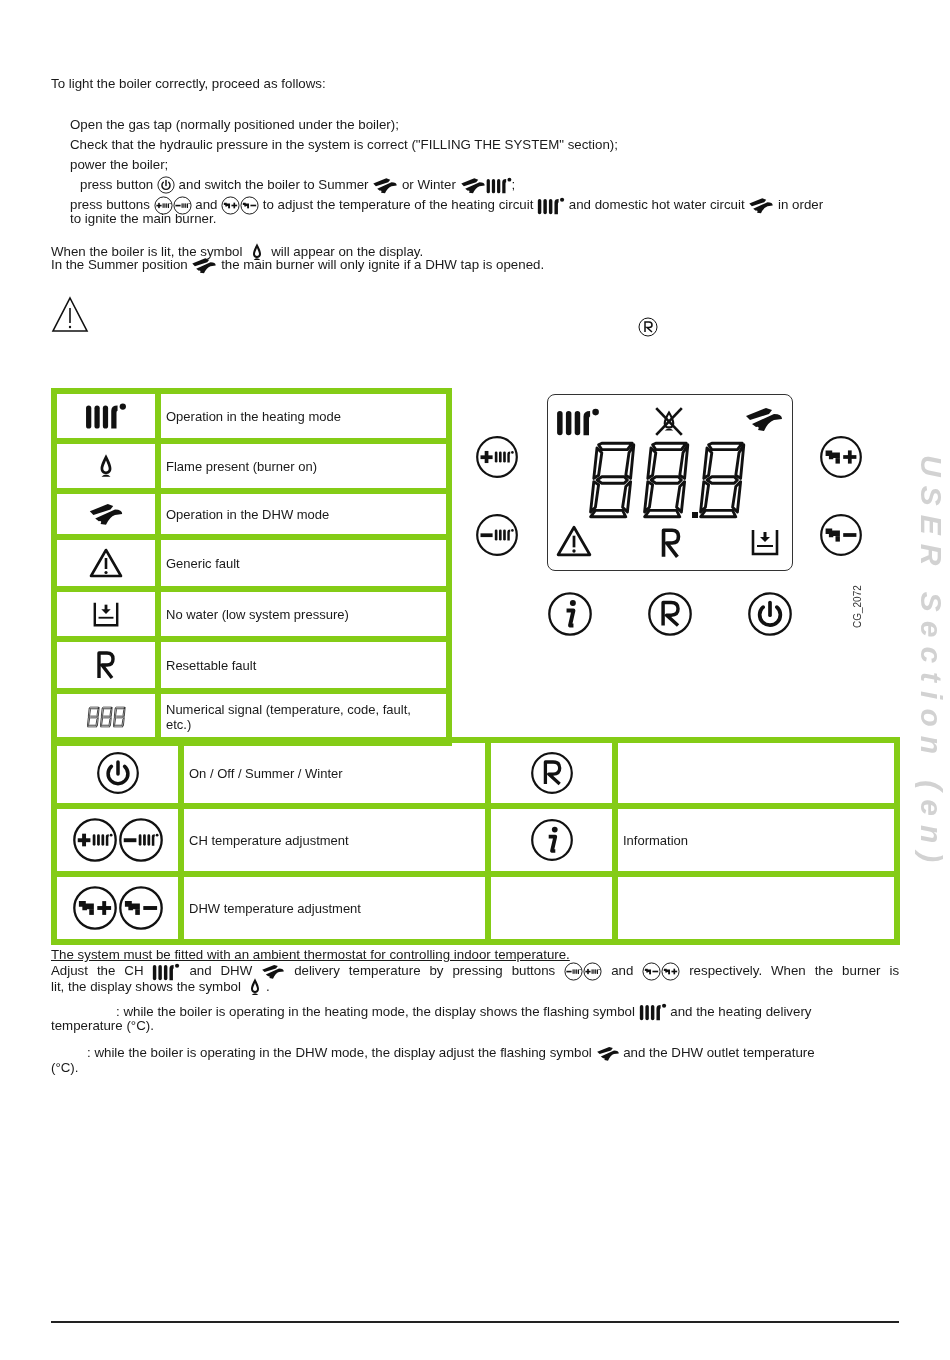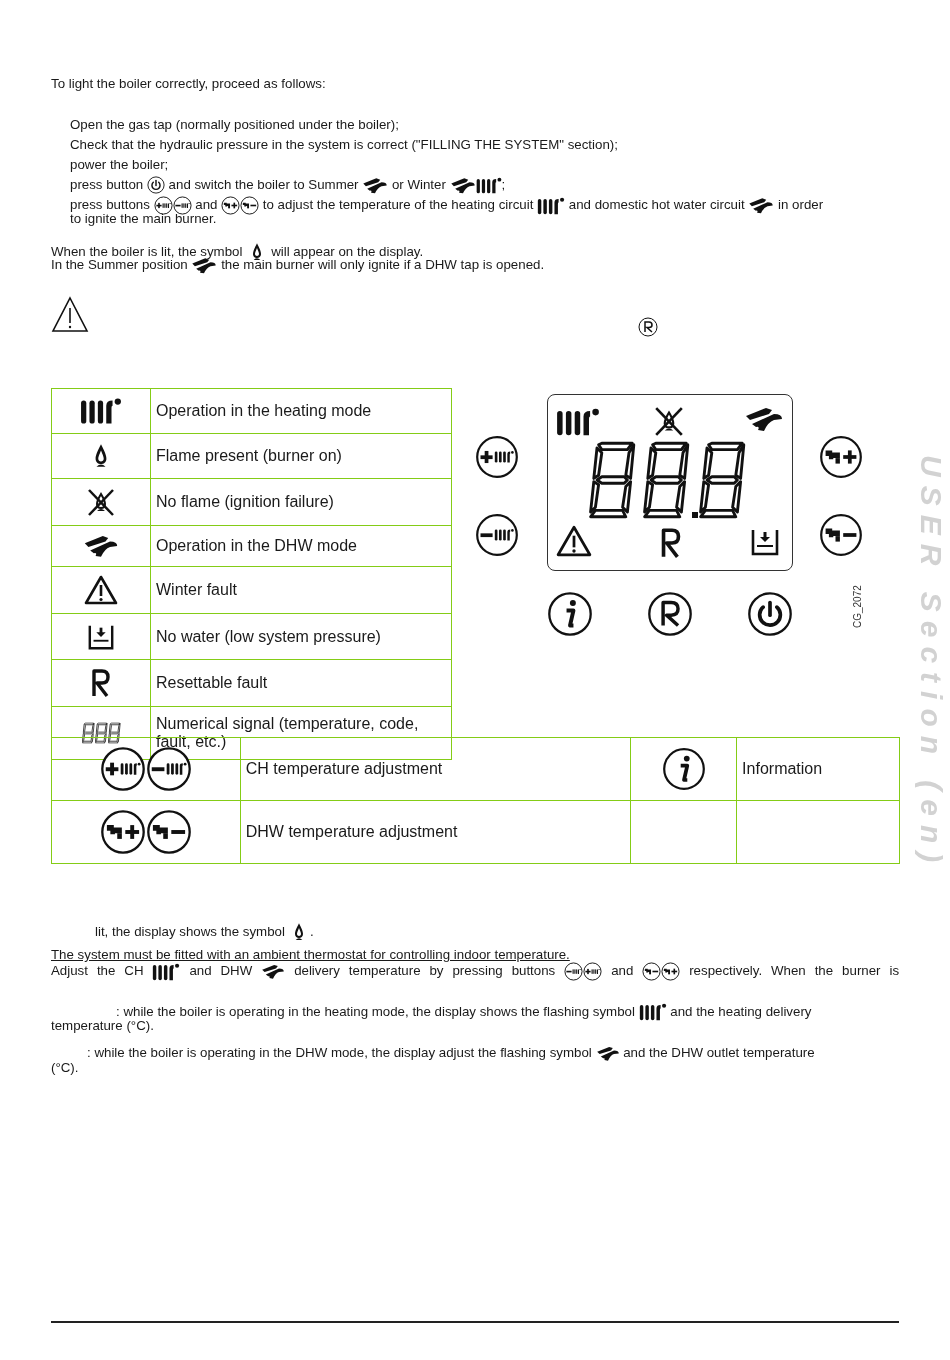--- a/index.html
+++ b/index.html
@@ -3,21 +3,21 @@
 <meta charset="utf-8">
 <style>
   html, body { margin:0; padding:0; background:#ffffff; }
   body { width:950px; height:1360px; position:relative; overflow:hidden;
          font-family:"Liberation Sans", sans-serif; color:#1a1a1a; font-size:13.3px; }
   .abs { position:absolute; }
   .line { position:absolute; white-space:nowrap; line-height:16px; }
   svg.ic { display:inline-block; vertical-align:middle; }
   .ic-inline { display:inline-block; vertical-align:-4px; }
   table.sym { position:absolute; border-collapse:collapse; }
-  table.sym td { border:1px solid #84cc16; padding:8px; font-size:16px; }
+  table.sym td { border:6px solid #84cc16; padding:8px; font-size:13px; }
   table.sym td.icon-cell { text-align:center; }
   table.sym td.txt { padding-left:5px; }
   .side { position:absolute; left:918px; top:455px; width:30px; height:500px; }
   .side span { position:absolute; left:0; top:0; transform-origin:0 0;
       transform: translate(30px,0) rotate(90deg);
       font-family:"Liberation Sans", sans-serif; font-style:italic; font-weight:bold;
       font-size:30px; letter-spacing:9px; color:#d2d2d2; white-space:nowrap; }
 </style>
 </head>
 <body>
@@ -118,21 +118,21 @@
     </symbol>
   </defs>
 </svg>
 
 <div class="line" style="left:51px; top:76px;">To light the boiler correctly, proceed as follows:</div>
 
 <div class="line" style="left:70px; top:117px;">Open the gas tap (normally positioned under the boiler);</div>
 <div class="line" style="left:70px; top:137px;">Check that the hydraulic pressure in the system is correct ("FILLING THE SYSTEM" section);</div>
 <div class="line" style="left:70px; top:157px;">power the boiler;</div>
 
-<div class="line" style="left:70px; top:176px;">
+<div class="line" style="left:80px; top:176px;">
   <span>press button</span>
   <svg class="ic ic-inline" width="18" height="18">
       <use href="#s-power"></use>
     </svg>
   <span>and switch the boiler to Summer</span>
   <svg class="ic ic-inline" width="26" height="17">
       <use href="#s-tap"></use>
     </svg>
   <span>or Winter</span>
   <svg class="ic ic-inline" width="26" height="17">
@@ -200,36 +200,30 @@
           </svg></td>
     <td class="txt">Operation in the heating mode</td>
   </tr>
   <tr style="height:38px">
     <td class="icon-cell"><svg class="ic" width="18" height="28">
             <use href="#s-flame"></use>
           </svg></td>
     <td class="txt">Flame present (burner on)</td>
   </tr>
   <tr style="height:38px">
-    <td class="icon-cell"><svg class="ic" width="30" height="30">
-            <use href="#s-noflame"></use>
-          </svg></td>
-    <td class="txt">No flame (ignition failure)</td>
-  </tr>
-  <tr style="height:38px">
     <td class="icon-cell"><svg class="ic" width="36" height="24">
             <use href="#s-tap"></use>
           </svg></td>
     <td class="txt">Operation in the DHW mode</td>
   </tr>
   <tr style="height:38px">
     <td class="icon-cell"><svg class="ic" width="34" height="30">
             <use href="#s-warn"></use>
           </svg></td>
-    <td class="txt">Winter fault</td>
+    <td class="txt">Generic fault</td>
   </tr>
   <tr style="height:46px">
     <td class="icon-cell"><svg class="ic" width="28" height="28">
             <use href="#s-water"></use>
           </svg></td>
     <td class="txt">No water (low system pressure)</td>
   </tr>
   <tr style="height:38px">
     <td class="icon-cell"><svg class="ic" width="20" height="30">
             <use href="#s-R"></use>
@@ -304,20 +298,30 @@
 <svg class="abs" style="left:647px; top:591px;" width="46" height="46">
     <use href="#s-btnR"></use>
   </svg>
 <svg class="abs" style="left:747px; top:591px;" width="46" height="46">
     <use href="#s-power"></use>
   </svg>
 <div class="abs" style="left:852px; top:628px; font-size:10px; color:#333; transform:rotate(-90deg); transform-origin:0 0; white-space:nowrap;">CG_2072</div>
 
 <table class="sym" style="left:51px; top:737px; width:849px;">
   <tbody>
+      <tr style="height:51px">
+    <td class="icon-cell" style="width:105px"><svg class="ic" width="44" height="44">
+            <use href="#s-power"></use>
+          </svg></td>
+    <td class="txt" style="width:288px">On / Off / Summer / Winter</td>
+    <td class="icon-cell" style="width:105px"><svg class="ic" width="44" height="44">
+            <use href="#s-btnR"></use>
+          </svg></td>
+    <td class="txt"></td>
+  </tr>
   <tr style="height:52px">
     <td class="icon-cell"><svg class="ic" width="46" height="46">
             <use href="#s-chplus"></use>
           </svg><svg class="ic" width="46" height="46">
             <use href="#s-chminus"></use>
           </svg></td>
     <td class="txt">CH temperature adjustment</td>
     <td class="icon-cell"><svg class="ic" width="44" height="44">
             <use href="#s-info"></use>
           </svg></td>
@@ -353,21 +357,21 @@
       <use href="#s-chplus"></use>
     </svg>
   <span>and</span>
   <svg class="ic ic-inline" width="19" height="19">
       <use href="#s-dhwminus"></use>
     </svg><svg class="ic ic-inline" width="19" height="19">
       <use href="#s-dhwplus"></use>
     </svg>
   <span>respectively. When the burner is</span>
 </div>
-<div class="line" style="left:51px; top:922px;margin-left:44px;">
+<div class="line" style="left:51px; top:977px;">
   <span>lit, the display shows the symbol</span>
   &nbsp;<svg class="ic ic-inline" width="14" height="20">
       <use href="#s-flame"></use>
     </svg>
   <span>.</span>
 </div>
 
 <div class="line" style="left:116px; top:1003px;">
   <span>: while the boiler is operating in the heating mode, the display shows the flashing symbol</span>
   <svg class="ic ic-inline" width="28" height="18">

